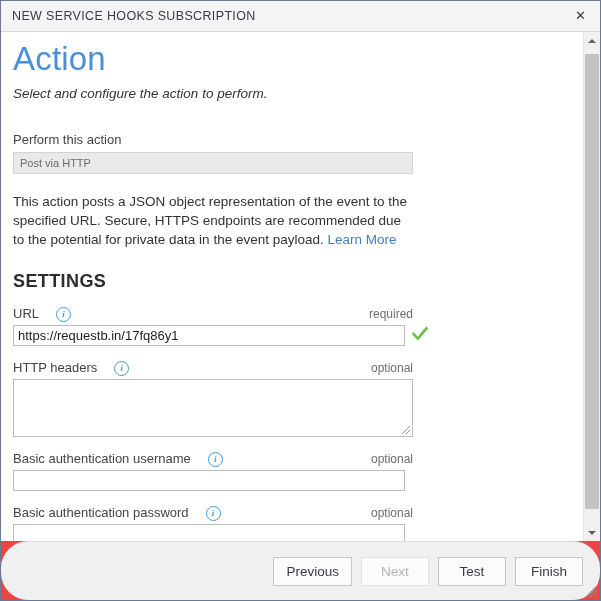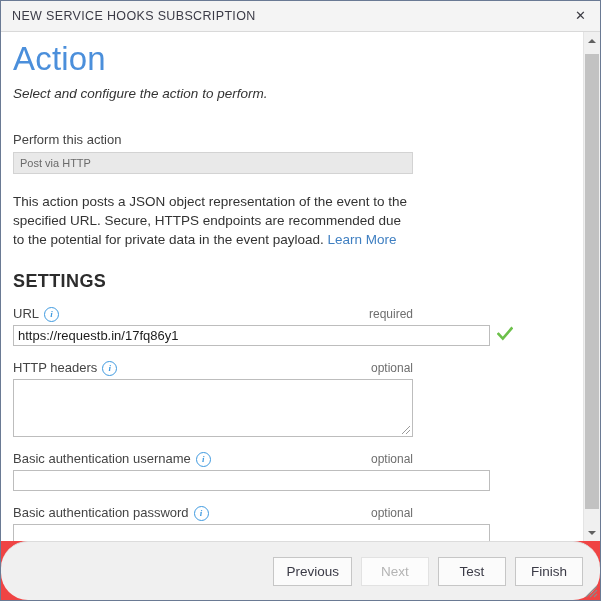--- a/index.html
+++ b/index.html
@@ -95,21 +95,21 @@
   }
   .label-row {
     display: flex;
     align-items: center;
     justify-content: space-between;
     width: 400px;
   }
   .label-left {
     display: flex;
     align-items: center;
-    gap: 5px;
+    gap: 17px;
   }
   .req-tag {
     font-size: 12px;
     color: #6e6e6e;
   }
 
   
   .info-icon {
     display: inline-block;
     width: 13px; height: 13px;
@@ -161,21 +161,21 @@
     font-size: 18px;
     font-weight: bold;
     color: #2c2c2c;
     letter-spacing: 0.4px;
   }
 
   .field-block { margin-top: 14px; }
 
   .text-input {
     margin-top: 4px;
-    width: 477px;
+    width: 392px;
     height: 21px;
     box-sizing: border-box;
     border: 1px solid #bdbdbd;
     background: #ffffff;
     font-size: 13px;
     padding: 0 4px;
     color: #1c1c1c;
     font-family: "Liberation Sans", sans-serif;
     outline: none;
   }

